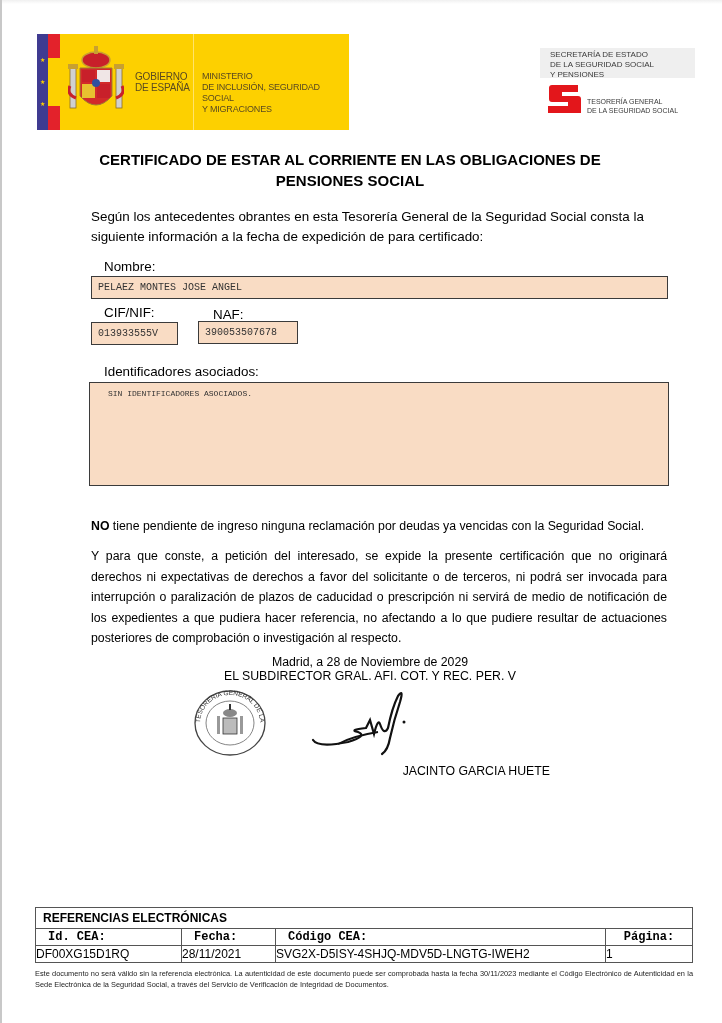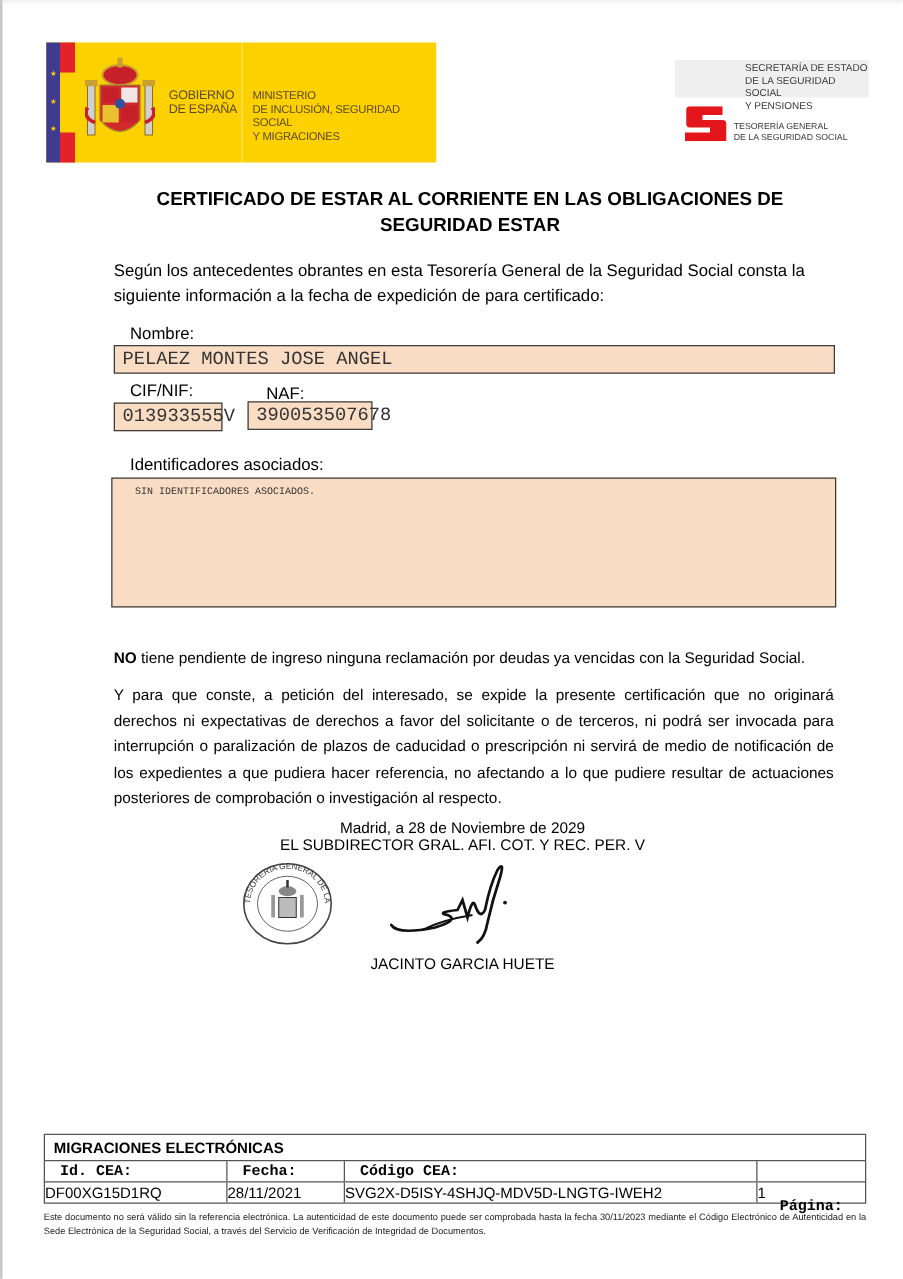--- a/index.html
+++ b/index.html
@@ -17,50 +17,50 @@
     .gov-flag-yellow { position: absolute; left: 11px; top: 24px; width: 12px; height: 48px; background: #fdd000; }
     .eu-star { position: absolute; left: 3px; width: 5px; height: 5px; color: #fdd000; font-size: 6px; line-height: 5px; text-align: center; }
     .coat { position: absolute; left: 31px; top: 12px; width: 56px; height: 72px; }
     .gov-name { position: absolute; left: 98px; top: 37px; font-size: 10px; line-height: 11px; color: #5a4a20; letter-spacing: -0.2px; }
     .gov-divider { position: absolute; left: 156px; top: 0; width: 1px; height: 96px; background: #ffe36b; }
     .ministry-name { position: absolute; left: 165px; top: 37px; font-size: 9px; line-height: 11px; color: #5a4a20; letter-spacing: -0.2px; }
 
     
     .tgss-logo { position: absolute; left: 540px; top: 48px; width: 160px; height: 70px; }
     .tgss-sec { position: absolute; left: 0; top: 0; width: 155px; height: 30px; background: #efefef; }
-    .tgss-sec-text { position: absolute; left: 10px; top: 2px; font-size: 8px; line-height: 10px; color: #3a3a3a; margin-left: 46px; }
+    .tgss-sec-text { position: absolute; left: 10px; top: 2px; font-size: 8px; line-height: 10px; color: #3a3a3a; }
     .tgss-mark { position: absolute; left: 8px; top: 37px; width: 34px; height: 28px; }
     .tgss-name { position: absolute; left: 47px; top: 49px; font-size: 7px; line-height: 9px; color: #3a3a3a; }
 
     
-    .doc-title { position: absolute; left: 76px; top: 149px; width: 600px; text-align: center; font-weight: bold; font-size: 15px; line-height: 21px; }
+    .doc-title { position: absolute; left: 50px; top: 149px; width: 600px; text-align: center; font-weight: bold; font-size: 15px; line-height: 21px; }
     .intro { position: absolute; left: 91px; top: 207px; width: 575px; font-size: 13.4px; line-height: 20px; }
 
     .field-label { position: absolute; font-size: 13.4px; line-height: 16px; }
     .field-box { position: absolute; background: #f9dcc4; border: 1px solid #3b3b3b; box-sizing: border-box;
-      font-family: "Liberation Mono", monospace; font-size: 15px; color: #333; padding-left: 6px; }
+      font-family: "Liberation Mono", monospace; font-size: 10px; color: #333; padding-left: 6px; }
 
     .para { position: absolute; left: 91px; width: 576px; font-size: 12.3px; line-height: 20.6px; text-align: justify; }
     .para b { font-weight: bold; }
 
     .sig-block { position: absolute; left: 190px; top: 655px; width: 360px; text-align: center; font-size: 12.3px; line-height: 14px; }
     .seal { position: absolute; left: 190px; top: 688px; width: 80px; height: 70px; }
     .signature { position: absolute; left: 308px; top: 688px; width: 110px; height: 70px; }
-    .signer { position: absolute; left: 190px; top: 764px; width: 360px; text-align: center; font-size: 12.3px; line-height: 14px; }
+    .signer { position: absolute; left: 190px; top: 764px; width: 360px; text-align: right; font-size: 12.3px; line-height: 14px; }
 
     
     .ref-table { position: absolute; left: 35px; top: 907px; width: 658px; border: 1px solid #555; box-sizing: border-box; }
     .ref-title { height: 20px; border-bottom: 1px solid #555; font-weight: bold; font-size: 12px; line-height: 20px; padding-left: 7px; }
     .ref-row { display: flex; height: 16px; font-size: 12px; line-height: 16px; }
     .ref-row.head { font-weight: bold; border-bottom: 1px solid #555; font-family: Liberation Mono, monospace; }
     .ref-cell { box-sizing: border-box; border-right: 1px solid #555; }
     .ref-cell:last-child { border-right: none; }
     .c1 { width: 146px; } .c2 { width: 94px; } .c3 { width: 330px; } .c4 { width: 86px; }
     .head .c1, .head .c2, .head .c3 { padding-left: 12px; }
-    .head .c4 { text-align: center; margin-top: 28px; }
+    .head .c4 { text-align: center; }
     .vals .ref-cell { text-align: left; }
     .disclaimer { position: absolute; left: 35px; top: 968px; width: 658px; font-size: 7.4px; line-height: 11px; text-align: justify; color: #222; }
   </style>
 </head>
 <body>
 
 <div class="page-edge-top"></div>
 <div class="page-edge-left"></div>
 
 <div class="gov-logo">
@@ -111,21 +111,21 @@
     <path d="M4 0 H30 V7 H14 V11 H30 Q33 11 33 14 V28 H0 V21 H20 V17 H4 Q1 17 1 14 V3 Q1 0 4 0 Z" fill="#e3161b"></path>
   </svg>
   <div class="tgss-name">
     <div>TESORERÍA GENERAL</div>
     <div>DE LA SEGURIDAD SOCIAL</div>
   </div>
 </div>
 
 <div class="doc-title">
   <div>CERTIFICADO DE ESTAR AL CORRIENTE EN LAS OBLIGACIONES DE</div>
-  <div>SEGURIDAD ESTAR</div>
+  <div>PENSIONES SOCIAL</div>
 </div>
 
 <div class="intro">Según los antecedentes obrantes en esta Tesorería General de la Seguridad Social consta la siguiente información a la fecha de expedición de para certificado:</div>
 
 <div class="field-label" style="left:104px; top:259px;">Nombre:</div>
 <div class="field-box" style="left:91px; top:276px; width:577px; height:23px; line-height:21px;">PELAEZ MONTES JOSE ANGEL</div>
 
 <div class="field-label" style="left:104px; top:305px;">CIF/NIF:</div>
 <div class="field-box" style="left:91px; top:322px; width:87px; height:23px; line-height:21px;">013933555V</div>
 
@@ -158,21 +158,21 @@
 
 <svg class="signature" viewBox="0 0 110 70">
   <path d="M5 52 Q10 60 40 54 Q60 48 50 44 Q40 42 58 40 L62 32 L66 46 Q70 30 72 36 Q76 48 80 40 Q84 20 90 8 Q96 0 92 14 Q86 32 82 50 Q80 62 74 66" fill="none" stroke="#111" stroke-width="2.2" stroke-linecap="round"></path>
   <path d="M30 56 Q45 48 70 44" fill="none" stroke="#111" stroke-width="1.8"></path>
   <circle cx="96" cy="34" r="1.5" fill="#111"></circle>
 </svg>
 
 <div class="signer">JACINTO GARCIA HUETE</div>
 
 <div class="ref-table">
-  <div class="ref-title">MIGRACIONES ELECTRÓNICAS</div>
+  <div class="ref-title">REFERENCIAS ELECTRÓNICAS</div>
   <div class="ref-row head">
     <div class="ref-cell c1">Id. CEA:</div>
     <div class="ref-cell c2">Fecha:</div>
     <div class="ref-cell c3">Código CEA:</div>
     <div class="ref-cell c4">Página:</div>
   </div>
   <div class="ref-row vals">
     <div class="ref-cell c1">DF00XG15D1RQ</div>
     <div class="ref-cell c2">28/11/2021</div>
     <div class="ref-cell c3">SVG2X-D5ISY-4SHJQ-MDV5D-LNGTG-IWEH2</div>

